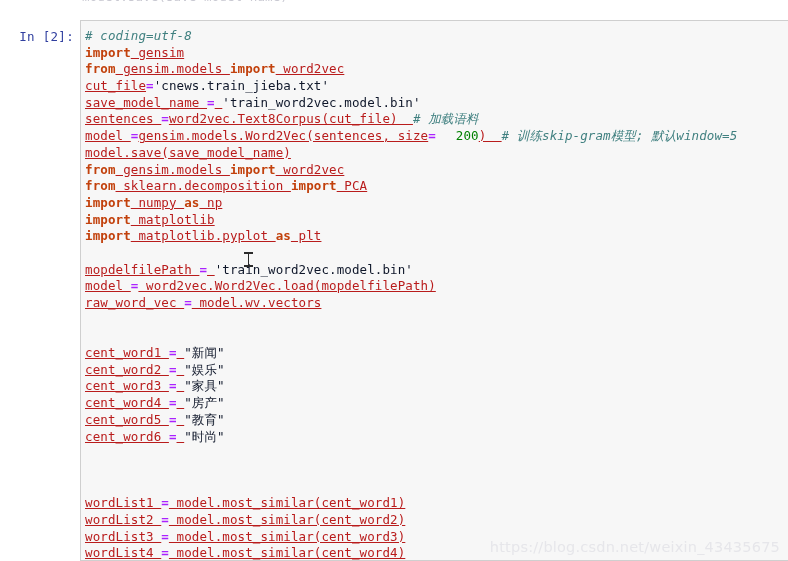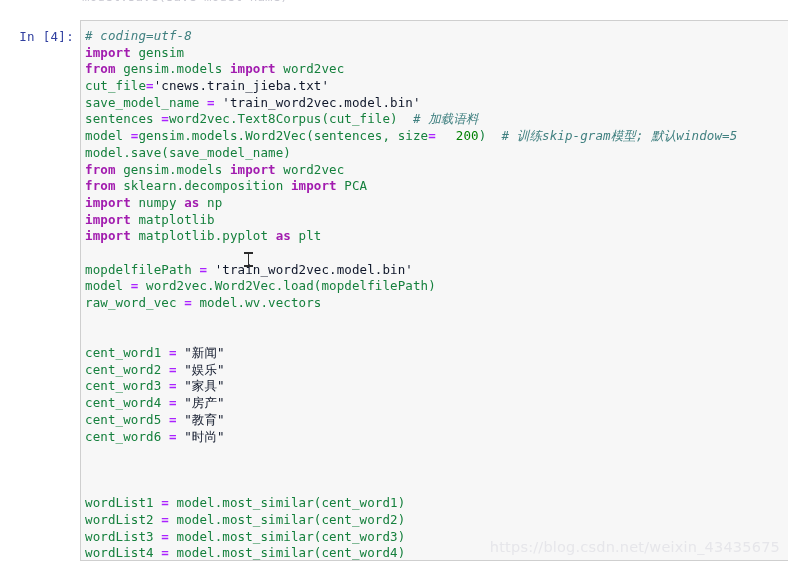--- a/index.html
+++ b/index.html
@@ -77,25 +77,25 @@
     line-height: 16.7px;
     white-space: pre;
     color: #000000;
     letter-spacing: 0.1px;
   }
 
   .ln { display: block; height: 16.7px; }
 
   
   .c  { color: #408080; font-style: italic; }   
-  .k  { color: #a21caf; font-weight: bold; }    
+  .k  { color: #c2410c; font-weight: bold; }    
   .s  { color: #0f172a; }                       
   .o  { color: #aa22ff; font-weight: bold; }    
   .mi { color: #008000; padding-left: 20px; }                       
-  .n  { color: #15803d; }                       
+  .n  { color: #b91c1c; text-decoration: underline; }                       
 
   
   #text-cursor {
     position: absolute;
     left: 244px;
     top: 251px;
     width: 9px;
     height: 16px;
     pointer-events: none;
   }
@@ -116,21 +116,21 @@
     pointer-events: none;
   }
 </style>
 </head>
 <body>
 
 <div id="prev-cell-sliver">model.save(save_model_name)</div>
 
 <div id="notebook">
 
-  <div id="prompt">In [4]:</div>
+  <div id="prompt">In [2]:</div>
 
   <div id="input-cell">
     <pre id="code"><span class="ln"><span class="c"># coding=utf-8</span></span><span class="ln"><span class="k">import</span><span class="n"> gensim</span></span><span class="ln"><span class="k">from</span><span class="n"> gensim.models </span><span class="k">import</span><span class="n"> word2vec</span></span><span class="ln"><span class="n">cut_file</span><span class="o">=</span><span class="s">'cnews.train_jieba.txt'</span></span><span class="ln"><span class="n">save_model_name </span><span class="o">=</span><span class="n"> </span><span class="s">'train_word2vec.model.bin'</span></span><span class="ln"><span class="n">sentences </span><span class="o">=</span><span class="n">word2vec.Text8Corpus(cut_file)  </span><span class="c"># 加载语料</span></span><span class="ln"><span class="n">model </span><span class="o">=</span><span class="n">gensim.models.Word2Vec(sentences, size</span><span class="o">=</span><span class="mi">200</span><span class="n">)  </span><span class="c"># 训练skip-gram模型; 默认window=5</span></span><span class="ln"><span class="n">model.save(save_model_name)</span></span><span class="ln"><span class="k">from</span><span class="n"> gensim.models </span><span class="k">import</span><span class="n"> word2vec</span></span><span class="ln"><span class="k">from</span><span class="n"> sklearn.decomposition </span><span class="k">import</span><span class="n"> PCA</span></span><span class="ln"><span class="k">import</span><span class="n"> numpy </span><span class="k">as</span><span class="n"> np</span></span><span class="ln"><span class="k">import</span><span class="n"> matplotlib</span></span><span class="ln"><span class="k">import</span><span class="n"> matplotlib.pyplot </span><span class="k">as</span><span class="n"> plt</span></span><span class="ln">&nbsp;</span><span class="ln"><span class="n">mopdelfilePath </span><span class="o">=</span><span class="n"> </span><span class="s">'train_word2vec.model.bin'</span></span><span class="ln"><span class="n">model </span><span class="o">=</span><span class="n"> word2vec.Word2Vec.load(mopdelfilePath)</span></span><span class="ln"><span class="n">raw_word_vec </span><span class="o">=</span><span class="n"> model.wv.vectors</span></span><span class="ln">&nbsp;</span><span class="ln">&nbsp;</span><span class="ln"><span class="n">cent_word1 </span><span class="o">=</span><span class="n"> </span><span class="s">"新闻"</span></span><span class="ln"><span class="n">cent_word2 </span><span class="o">=</span><span class="n"> </span><span class="s">"娱乐"</span></span><span class="ln"><span class="n">cent_word3 </span><span class="o">=</span><span class="n"> </span><span class="s">"家具"</span></span><span class="ln"><span class="n">cent_word4 </span><span class="o">=</span><span class="n"> </span><span class="s">"房产"</span></span><span class="ln"><span class="n">cent_word5 </span><span class="o">=</span><span class="n"> </span><span class="s">"教育"</span></span><span class="ln"><span class="n">cent_word6 </span><span class="o">=</span><span class="n"> </span><span class="s">"时尚"</span></span><span class="ln">&nbsp;</span><span class="ln">&nbsp;</span><span class="ln">&nbsp;</span><span class="ln"><span class="n">wordList1 </span><span class="o">=</span><span class="n"> model.most_similar(cent_word1)</span></span><span class="ln"><span class="n">wordList2 </span><span class="o">=</span><span class="n"> model.most_similar(cent_word2)</span></span><span class="ln"><span class="n">wordList3 </span><span class="o">=</span><span class="n"> model.most_similar(cent_word3)</span></span><span class="ln"><span class="n">wordList4 </span><span class="o">=</span><span class="n"> model.most_similar(cent_word4)</span></span></pre>
   </div>
 
   <div id="text-cursor">
     <div class="capt"></div>
     <div class="bar"></div>
     <div class="capb"></div>
   </div>

